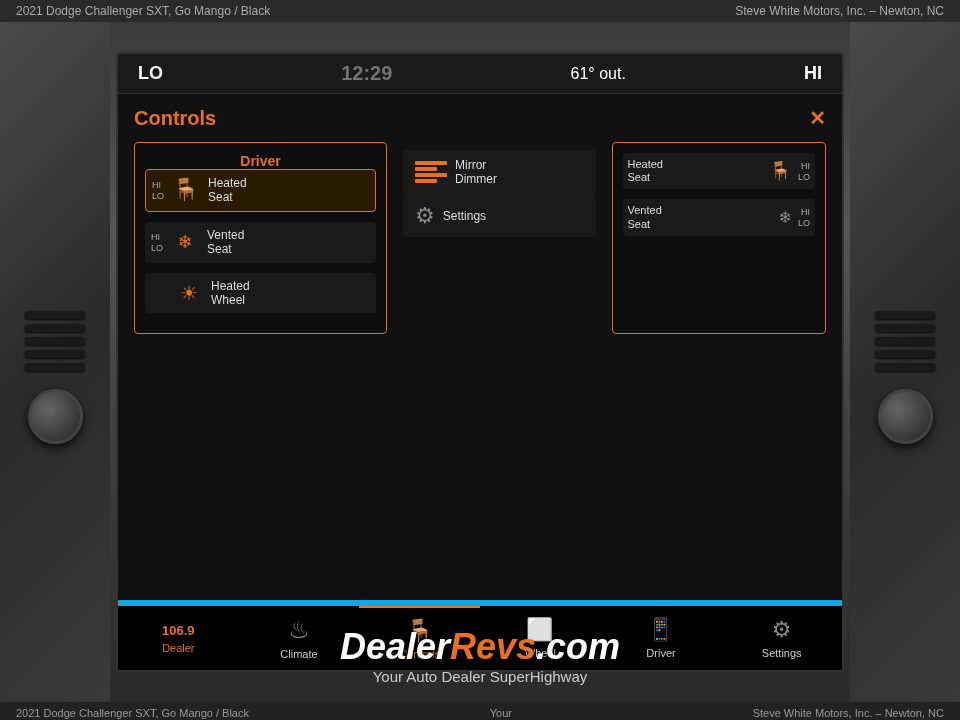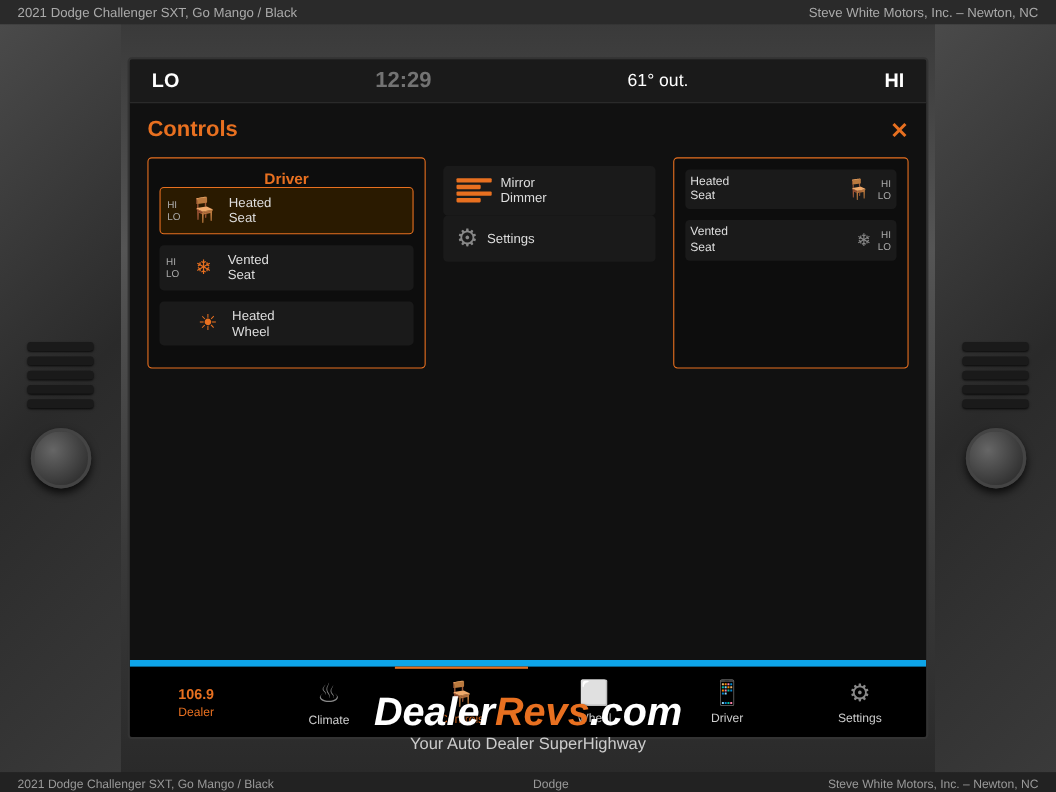--- a/index.html
+++ b/index.html
@@ -522,21 +522,21 @@
         <div class="vent-slat"></div>
         <div class="vent-slat"></div>
       </div>
       <div class="knob-right"></div>
     </div>
   </div>
 </div>
 
 <div class="bottom-info">
   <span class="info-text">2021 Dodge Challenger SXT,  Go Mango / Black</span>
-  <span class="info-text">Dodge</span>
+  <span class="info-text">Your</span>
   <span class="info-text">Steve White Motors, Inc. – Newton, NC</span>
 </div>
 
 <div class="watermark">
   <div class="watermark-logo">
     <span>Dealer</span><span style="color:#e87020;">Revs</span><span>.com</span>
   </div>
   <div class="watermark-sub">Your Auto Dealer SuperHighway</div>
 </div>
 

